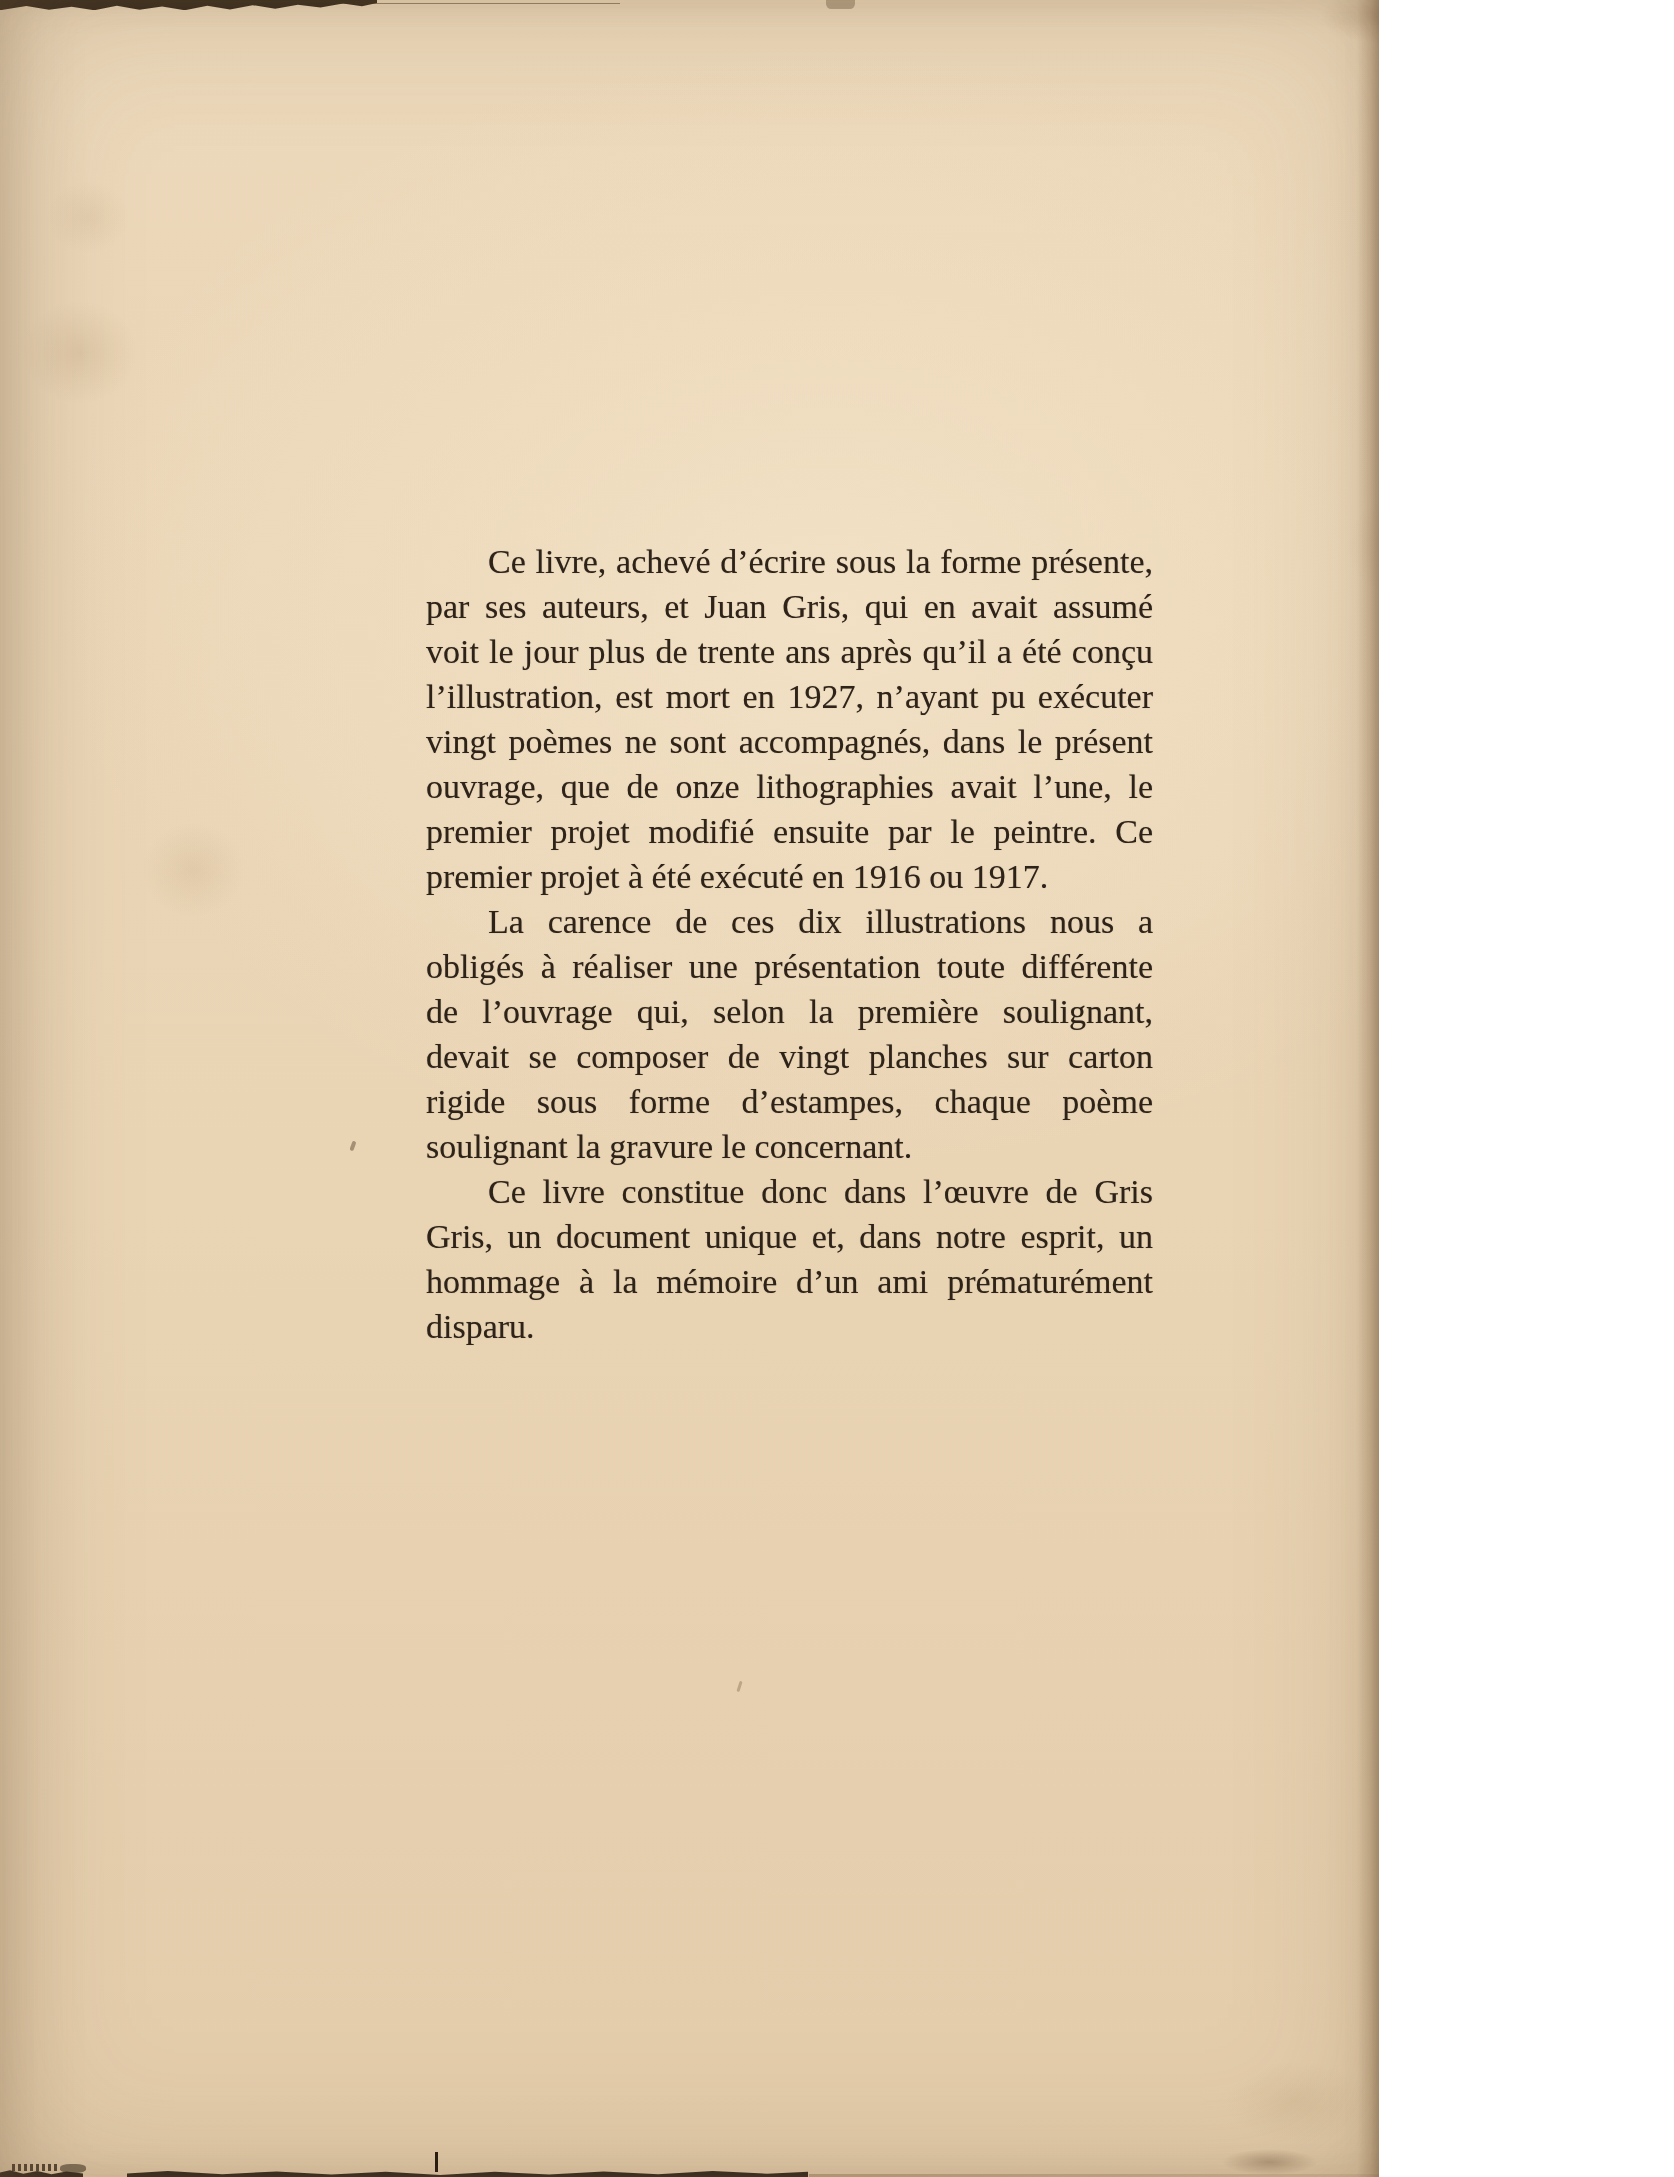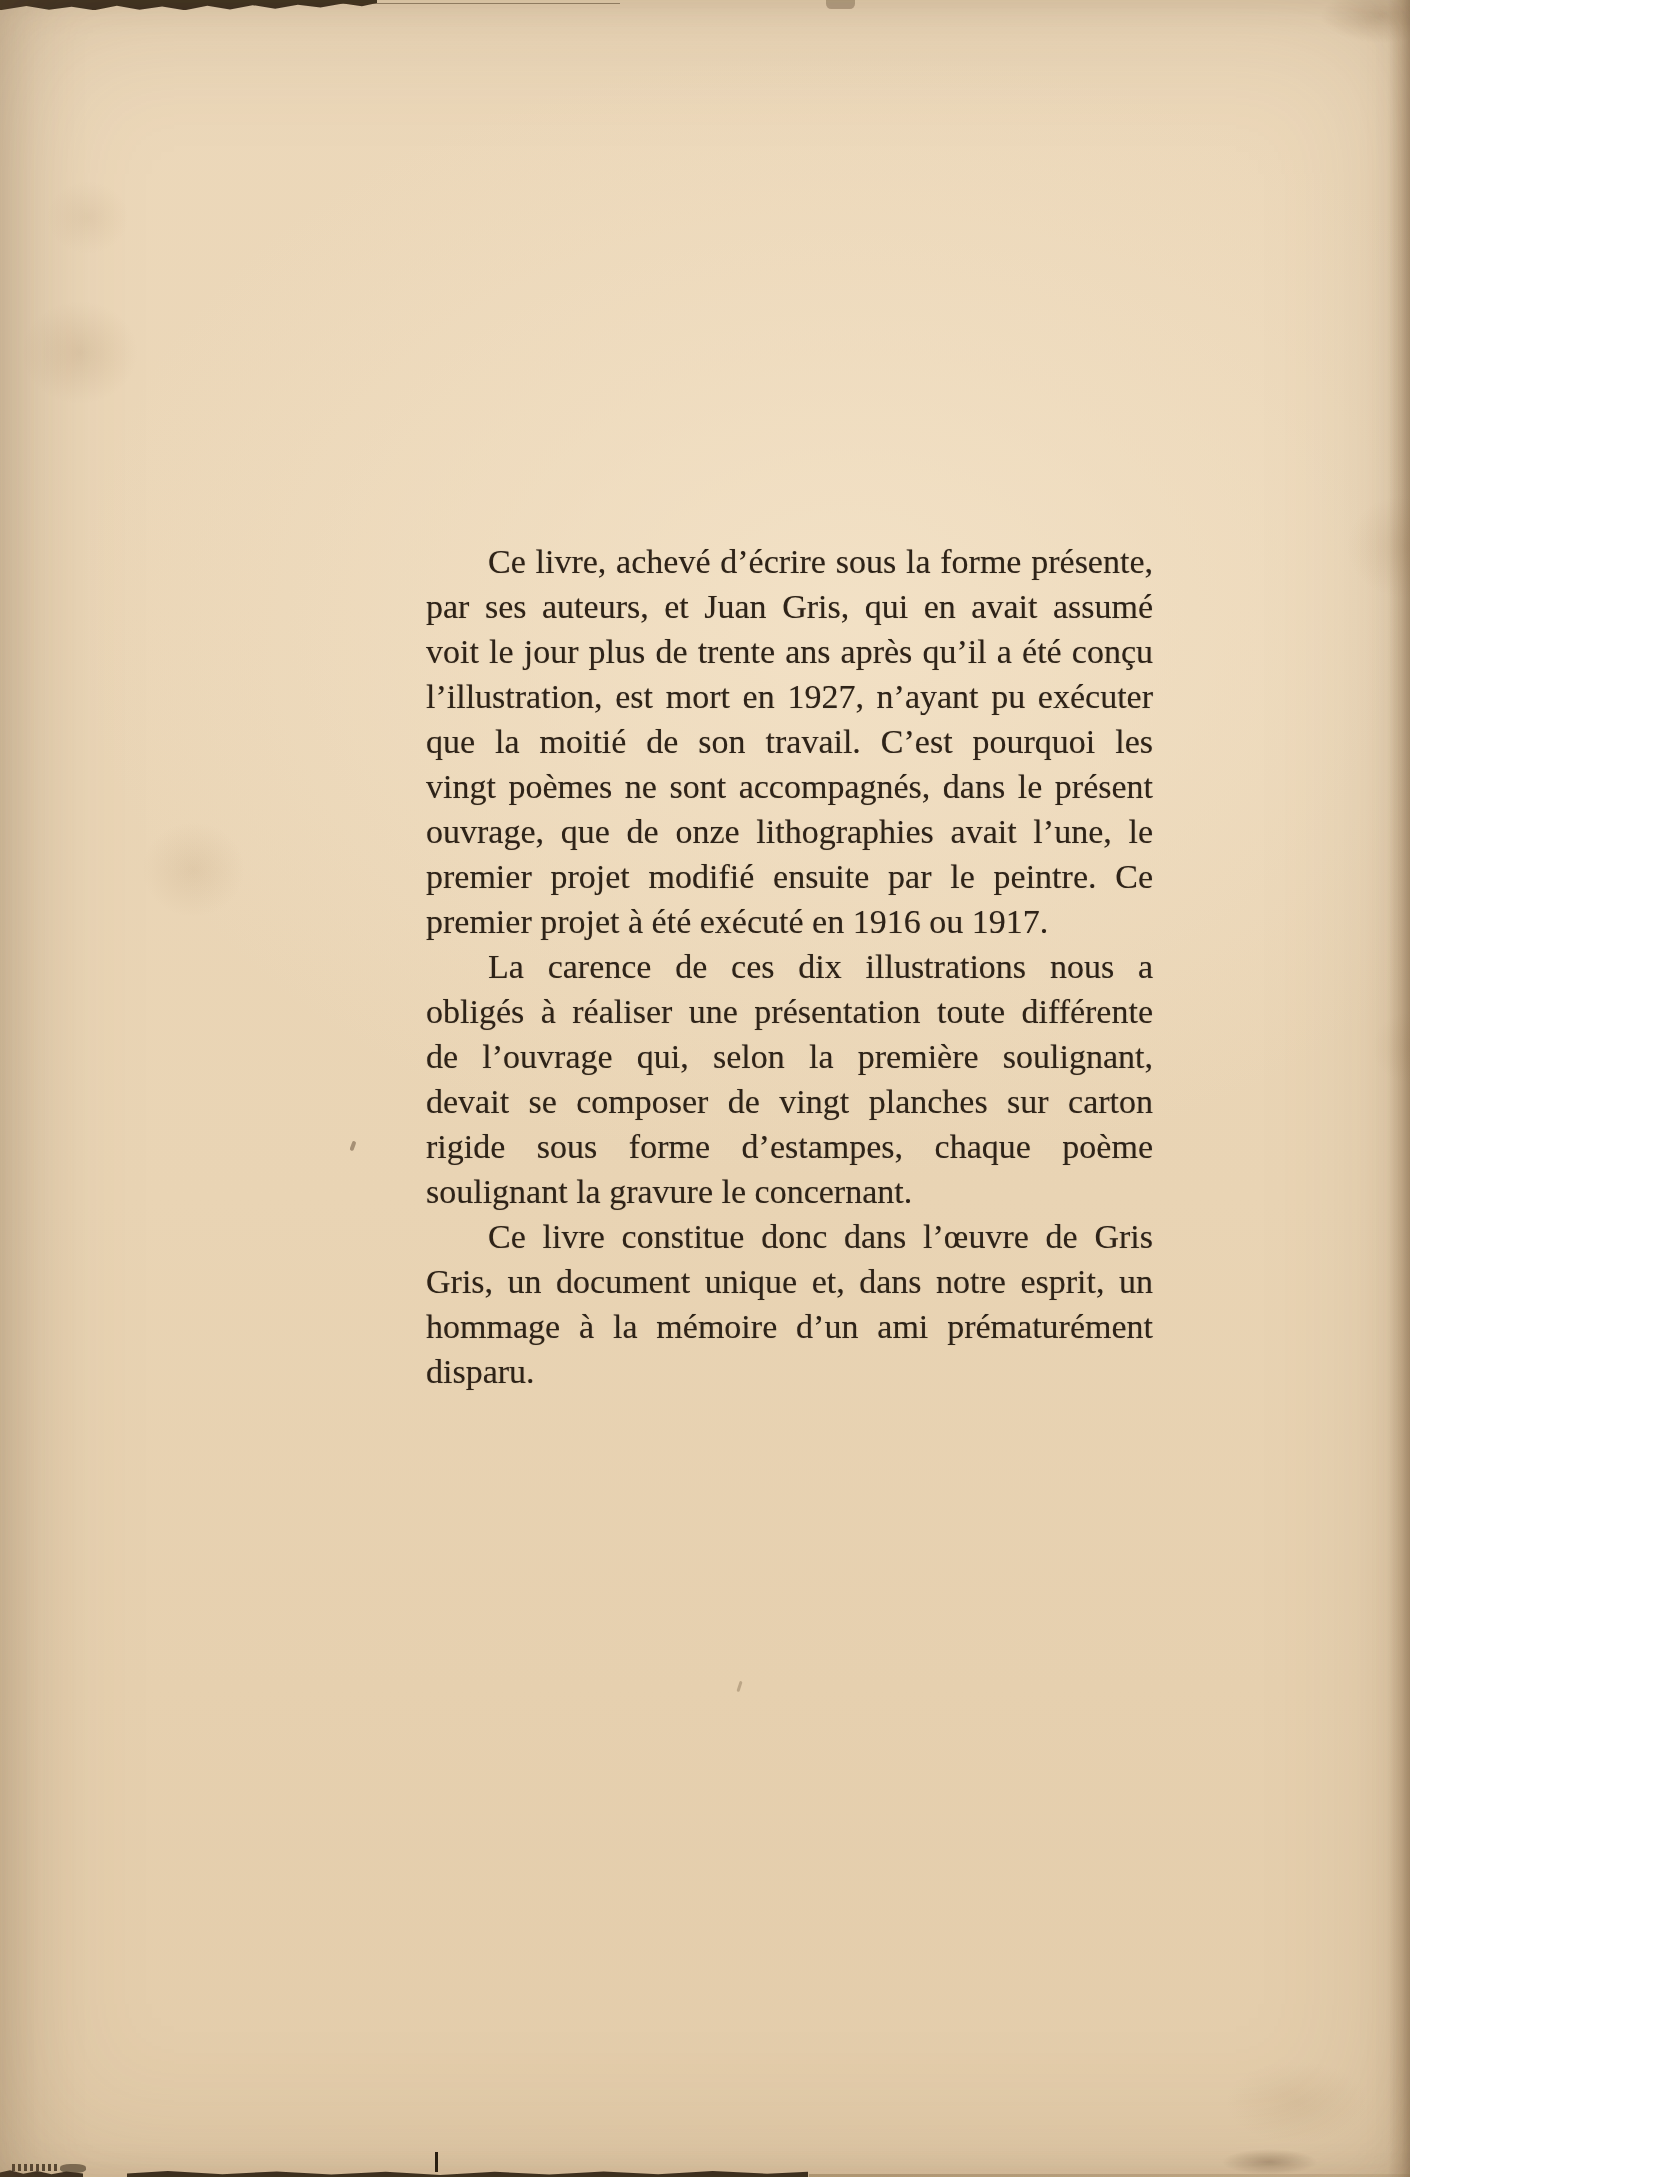--- a/index.html
+++ b/index.html
@@ -6,21 +6,20 @@
   body { width: 1674px; height: 2178px; font-family: "Liberation Serif", "DejaVu Serif", serif; }
 
   .page {
     position: relative;
     width: 1379px;
     height: 2178px;
     overflow: hidden;
     background:
       radial-gradient(1291px 946px at 60% 28%, rgba(243,226,199,0.9) 0%, rgba(243,226,199,0) 60%),
       linear-gradient(to bottom, #ecd8ba 0%, #e9d4b4 55%, #e3ccaa 100%);
-    padding-left: 31px;
   }
   
   .page::after {
     content: "";
     position: absolute; inset: 0;
     pointer-events: none;
     box-shadow:
       inset 0 0 146px rgba(112, 86, 56, 0.22),
       inset 0 0 39px rgba(112, 86, 56, 0.10),
       inset 60px 0 77px -52px rgba(104, 78, 50, 0.22),
@@ -157,21 +156,20 @@
   <div class="art stain s6"></div>
   <div class="art dot1"></div>
   <div class="art mark1"></div>
   <div class="art mark2"></div>
 
   <main class="text-block">
     <div class="line indent">Ce livre, achevé d’écrire sous la forme présente,</div>
     <div class="line">par ses auteurs, et Juan Gris, qui en avait assumé</div>
     <div class="line">voit le jour plus de trente ans après qu’il a été conçu</div>
     <div class="line">l’illustration, est mort en 1927, n’ayant pu exécuter</div>
-    <div class="line">que la moitié de son travail. C’est pourquoi les</div>
     <div class="line">vingt poèmes ne sont accompagnés, dans le présent</div>
     <div class="line">ouvrage, que de onze lithographies avait l’une, le</div>
     <div class="line">premier projet modifié ensuite par le peintre. Ce</div>
     <div class="line pend">premier projet à été exécuté en 1916 ou 1917.</div>
 
     <div class="line indent">La carence de ces dix illustrations nous a</div>
     <div class="line">obligés à réaliser une présentation toute différente</div>
     <div class="line">de l’ouvrage qui, selon la première soulignant,</div>
     <div class="line">devait se composer de vingt planches sur carton</div>
     <div class="line">rigide sous forme d’estampes, chaque poème</div>

